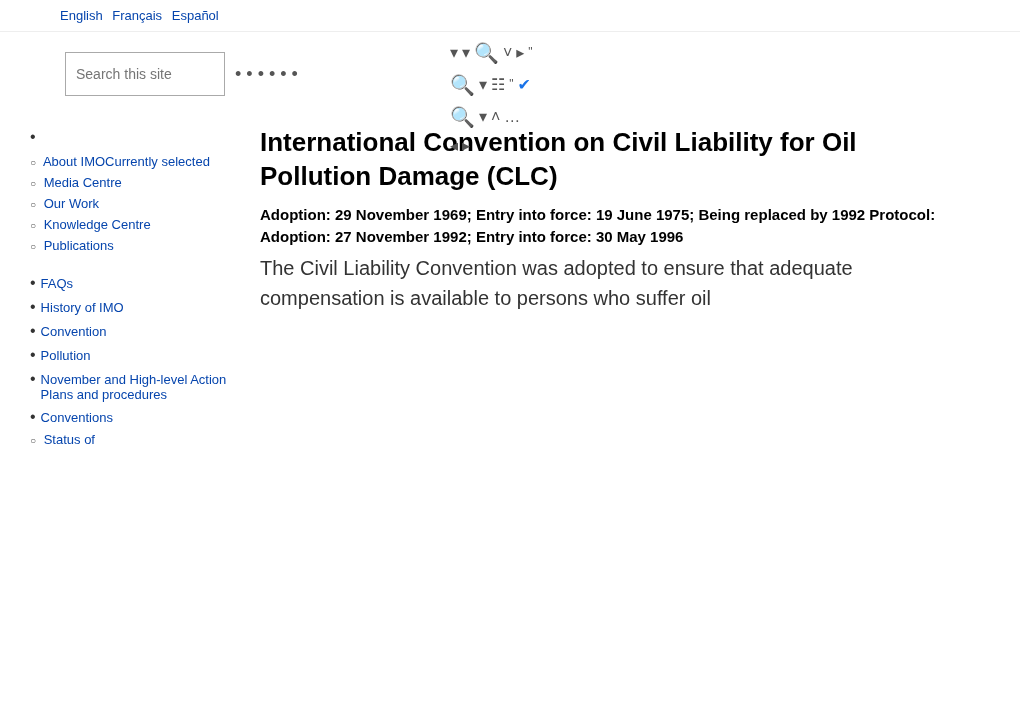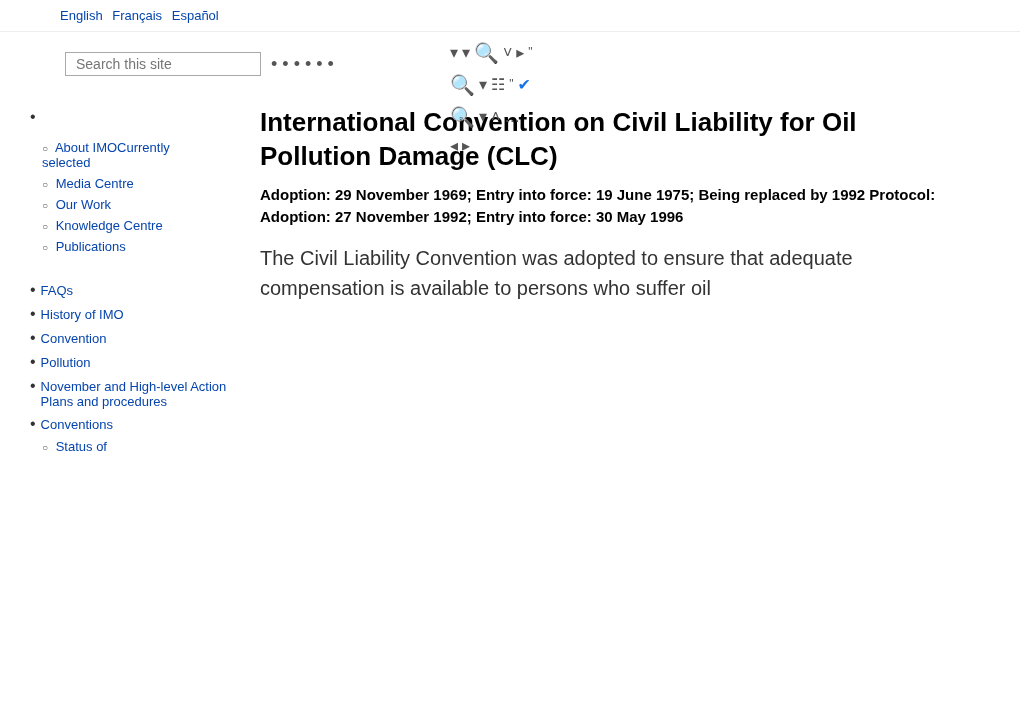--- a/index.html
+++ b/index.html
@@ -60,23 +60,23 @@
 
     .search-bar-area {
       padding: 10px 65px 20px 65px;
       display: flex;
       align-items: center;
       gap: 10px;
     }
 
     .search-input {
       border: 1px solid #aaa;
-      padding: 3px 10px;
+      padding: 13px 10px;
       font-size: 14px;
-      width: 196px;
+      width: 160px;
       outline: none;
     }
 
     .dots-area {
       display: flex;
       align-items: center;
       gap: 3px;
       font-size: 18px;
       color: #555;
       letter-spacing: 2px;
@@ -90,21 +90,21 @@
     .sidebar {
       width: 200px;
       flex-shrink: 0;
       padding-top: 10px;
       font-size: 13px;
     }
 
     .sidebar ul {
       list-style: none;
       padding: 0;
-      margin: 12px;
+      margin: 0;
     }
 
     .sidebar > ul > li {
       margin-bottom: 6px;
     }
 
     .sidebar > ul > li > a {
       font-size: 13px;
     }
 
@@ -130,21 +130,21 @@
       font-weight: bold;
       color: #000;
       margin-bottom: 10px;
       line-height: 1.3;
     }
 
     .meta-info {
       font-size: 15px;
       font-weight: bold;
       color: #000;
-      margin-bottom: 14px;
+      margin-bottom: 4px;
       line-height: 1.5;
     }
 
     .description {
       font-size: 20px;
       color: #333;
       line-height: 1.5;
     }
 
     .currently-selected {

